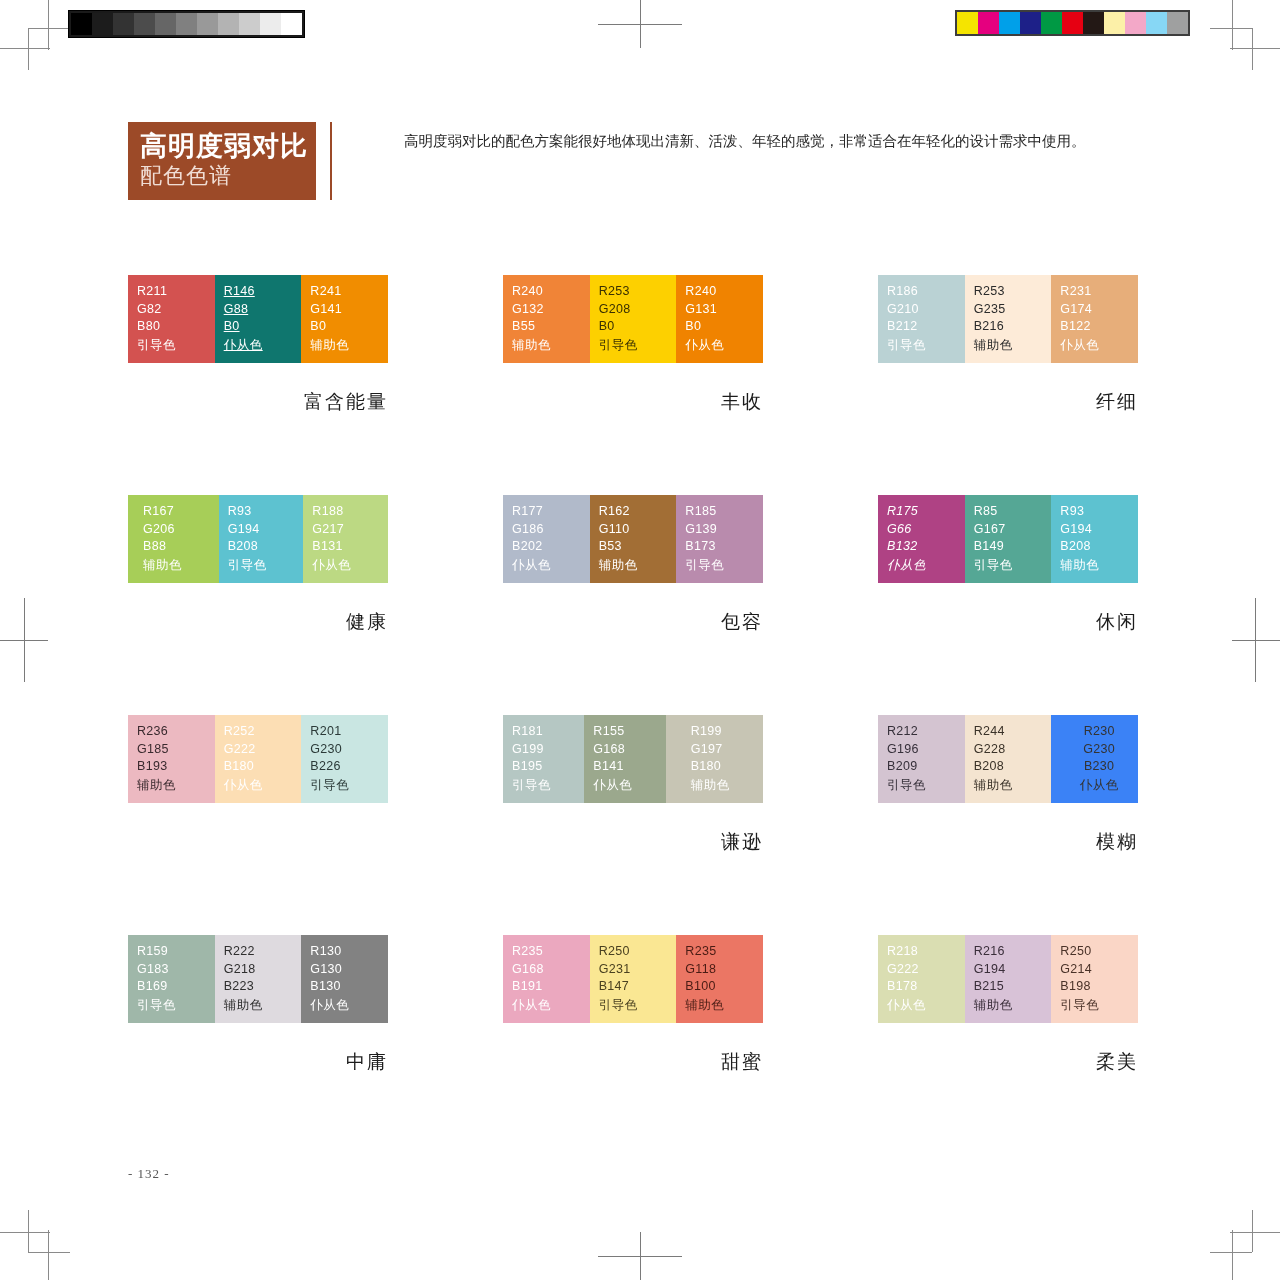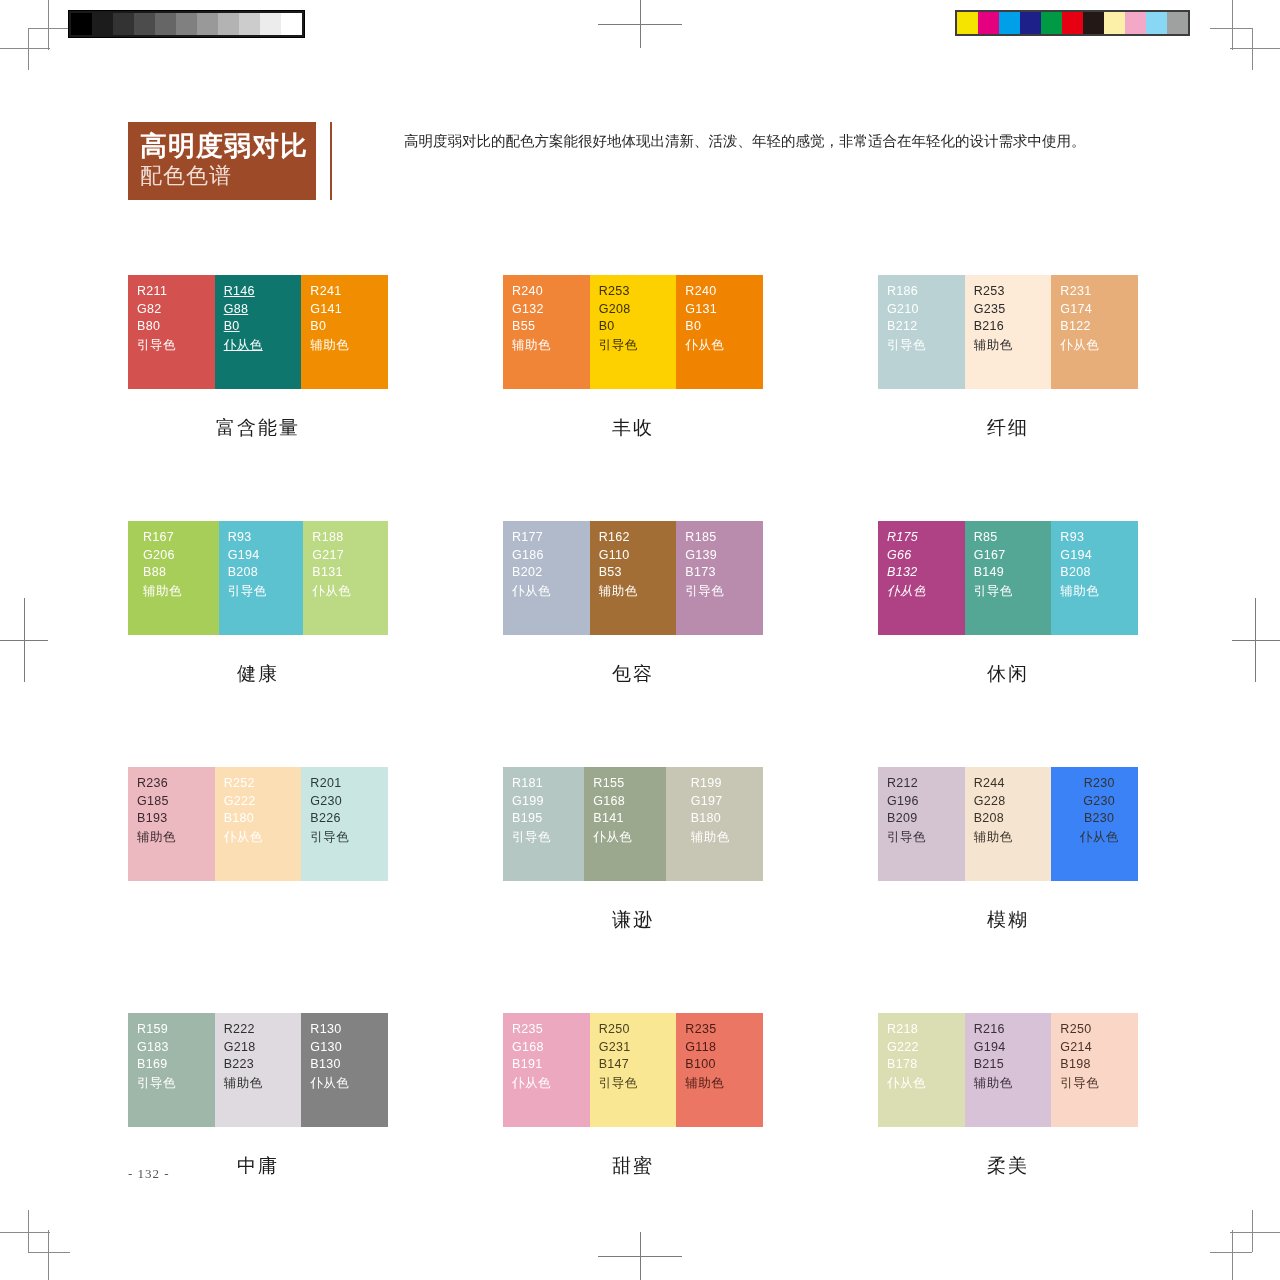--- a/index.html
+++ b/index.html
@@ -101,35 +101,35 @@
     grid-template-columns: repeat(3, 260px);
     grid-column-gap: 115px;
     grid-row-gap: 80px;
   }
 
   .palette { width: 260px; }
 
   .swatch-row {
     display: flex;
     width: 260px;
-    height: 114px;
+    height: 88px;
   }
   .swatch {
     flex: 1 1 0;
     box-sizing: border-box;
     padding: 8px 0 0 9px;
     font-size: 12.5px;
     line-height: 17.5px;
   }
   .swatch .chan { display: block; letter-spacing: 0.3px; }
   .swatch .role { display: block; letter-spacing: 0.5px; margin-top: 1px; }
 
   .palette-name {
     margin-top: 26px;
-    text-align: center;
+    text-align: right;
     font-size: 19px;
     color: #1c1c1c;
     letter-spacing: 2px;
   }
 
   
   .page-number {
     position: absolute;
     left: 128px;
     top: 1166px;

